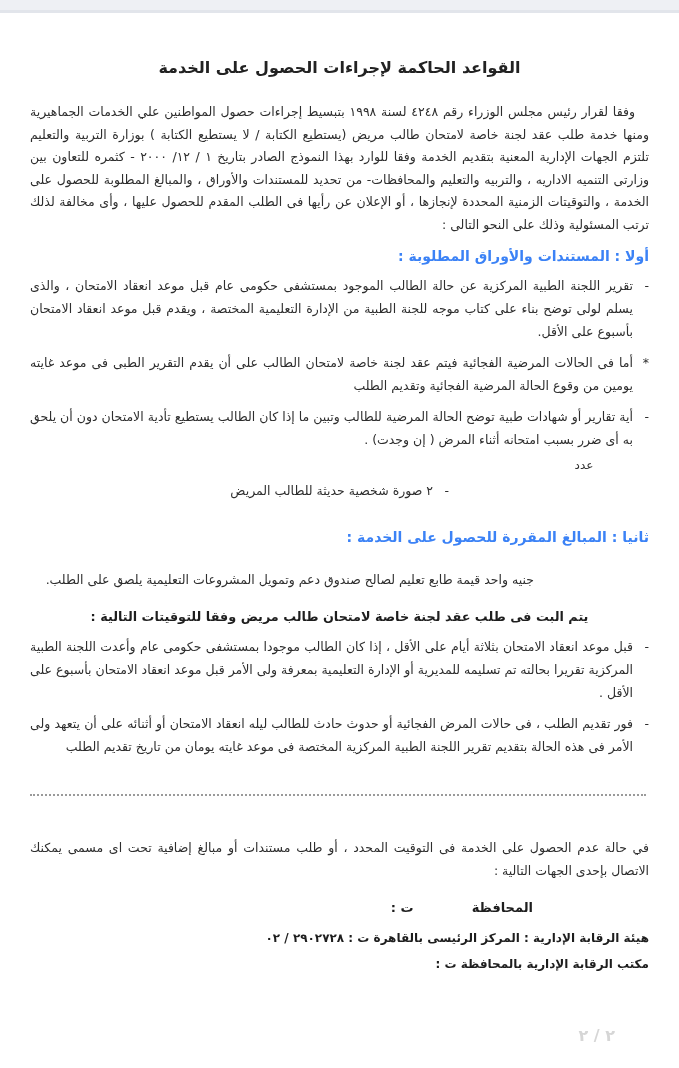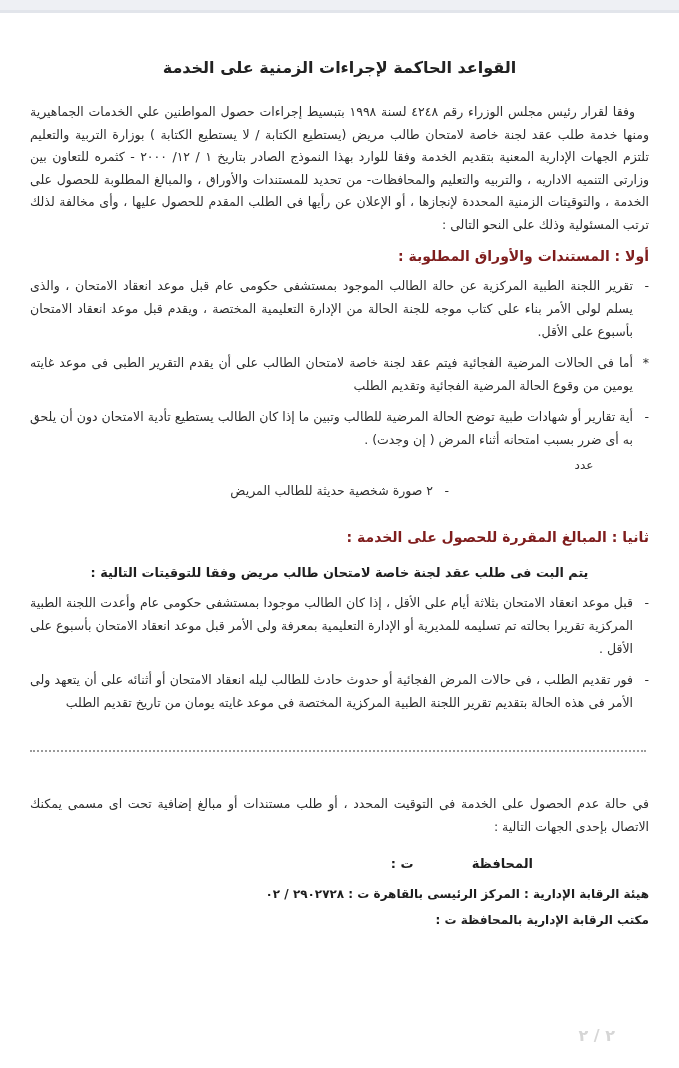--- a/index.html
+++ b/index.html
@@ -31,21 +31,21 @@
     margin-top:22px;
     font-size:12.5px;
     line-height:22.5px;
     text-align:justify;
     text-indent:14px;
   }
   .sec-heading {
     margin-top:10px;
     font-weight:bold;
     font-size:14px;
-    color:#7f1d1d;
+    color:#3b82f6;
     line-height:20px;
   }
   .sec-heading.gap-lg { margin-top:26px; }
   .sec-heading.gap-xl { margin-top:28px; }
   .item {
     display:flex;
     margin-top:8px;
     font-size:12.5px;
     line-height:23px;
   }
@@ -127,48 +127,49 @@
   }
 </style>
 </head>
 <body>
 
 <div class="doc">
   <div class="top-strip"></div>
 
   <div class="content">
 
-    <div class="title">القواعد الحاكمة لإجراءات الزمنية على الخدمة</div>
+    <div class="title">القواعد الحاكمة لإجراءات الحصول على الخدمة</div>
 
     <div class="intro">وفقا لقرار رئيس مجلس الوزراء رقم ٤٢٤٨ لسنة ١٩٩٨ بتبسيط إجراءات حصول المواطنين علي الخدمات الجماهيرية ومنها خدمة طلب عقد لجنة خاصة لامتحان طالب مريض (يستطيع الكتابة / لا يستطيع الكتابة ) بوزارة التربية والتعليم تلتزم الجهات الإدارية المعنية بتقديم الخدمة وفقا للوارد بهذا النموذج الصادر بتاريخ ١ / ١٢/ ٢٠٠٠ - كثمره للتعاون بين وزارتى التنميه الاداريه ، والتربيه والتعليم والمحافظات- من تحديد للمستندات والأوراق ، والمبالغ المطلوبة للحصول على الخدمة ، والتوقيتات الزمنية المحددة لإنجازها ، أو الإعلان عن رأيها فى الطلب المقدم للحصول عليها ، وأى مخالفة لذلك ترتب المسئولية وذلك على النحو التالى :</div>
 
     <div class="sec-heading">أولا : المستندات والأوراق المطلوبة :</div>
 
     <div class="item">
       <span class="marker">-</span>
-      <span class="itext">تقرير اللجنة الطبية المركزية عن حالة الطالب الموجود بمستشفى حكومى عام قبل موعد انعقاد الامتحان ، والذى يسلم لولى الأمر بناء على كتاب موجه للجنة الحالة من الإدارة التعليمية المختصة ، ويقدم قبل موعد انعقاد الامتحان بأسبوع على الأقل.</span>
+      <span class="itext">تقرير اللجنة الطبية المركزية عن حالة الطالب الموجود بمستشفى حكومى عام قبل موعد انعقاد الامتحان ، والذى يسلم لولى توضح بناء على كتاب موجه للجنة الطبية من الإدارة التعليمية المختصة ، ويقدم قبل موعد انعقاد الامتحان بأسبوع على الأقل.</span>
     </div>
     <div class="item">
       <span class="marker">*</span>
       <span class="itext">أما فى الحالات المرضية الفجائية فيتم عقد لجنة خاصة لامتحان الطالب على أن يقدم التقرير الطبى فى موعد غايته يومين من وقوع الحالة المرضية الفجائية وتقديم الطلب</span>
     </div>
     <div class="item">
       <span class="marker">-</span>
       <span class="itext">أية تقارير أو شهادات طبية توضح الحالة المرضية للطالب وتبين ما إذا كان الطالب يستطيع تأدية الامتحان دون أن يلحق به أى ضرر بسبب امتحانه أثناء المرض ( إن وجدت) .</span>
     </div>
 
     <div class="count-label">عدد</div>
 
     <div class="photo-item">
       <span class="marker">-</span>
       <span class="itext">٢ صورة شخصية حديثة للطالب المريض</span>
     </div>
 
     <div class="sec-heading gap-lg">ثانيا : المبالغ المقررة للحصول على الخدمة :</div>
 
+    <div class="fee-text">جنيه واحد قيمة طابع تعليم لصالح صندوق دعم وتمويل المشروعات التعليمية يلصق على الطلب.</div>
 
 
     <div class="lead-bold">يتم البت فى طلب عقد لجنة خاصة لامتحان طالب مريض وفقا للتوقيتات التالية :</div>
 
     <div class="item">
       <span class="marker">-</span>
       <span class="itext">قبل موعد انعقاد الامتحان بثلاثة أيام على الأقل ، إذا كان الطالب موجودا بمستشفى حكومى عام وأعدت اللجنة الطبية المركزية تقريرا بحالته تم تسليمه للمديرية أو الإدارة التعليمية بمعرفة ولى الأمر قبل موعد انعقاد الامتحان بأسبوع على الأقل .</span>
     </div>
     <div class="item">
       <span class="marker">-</span>

